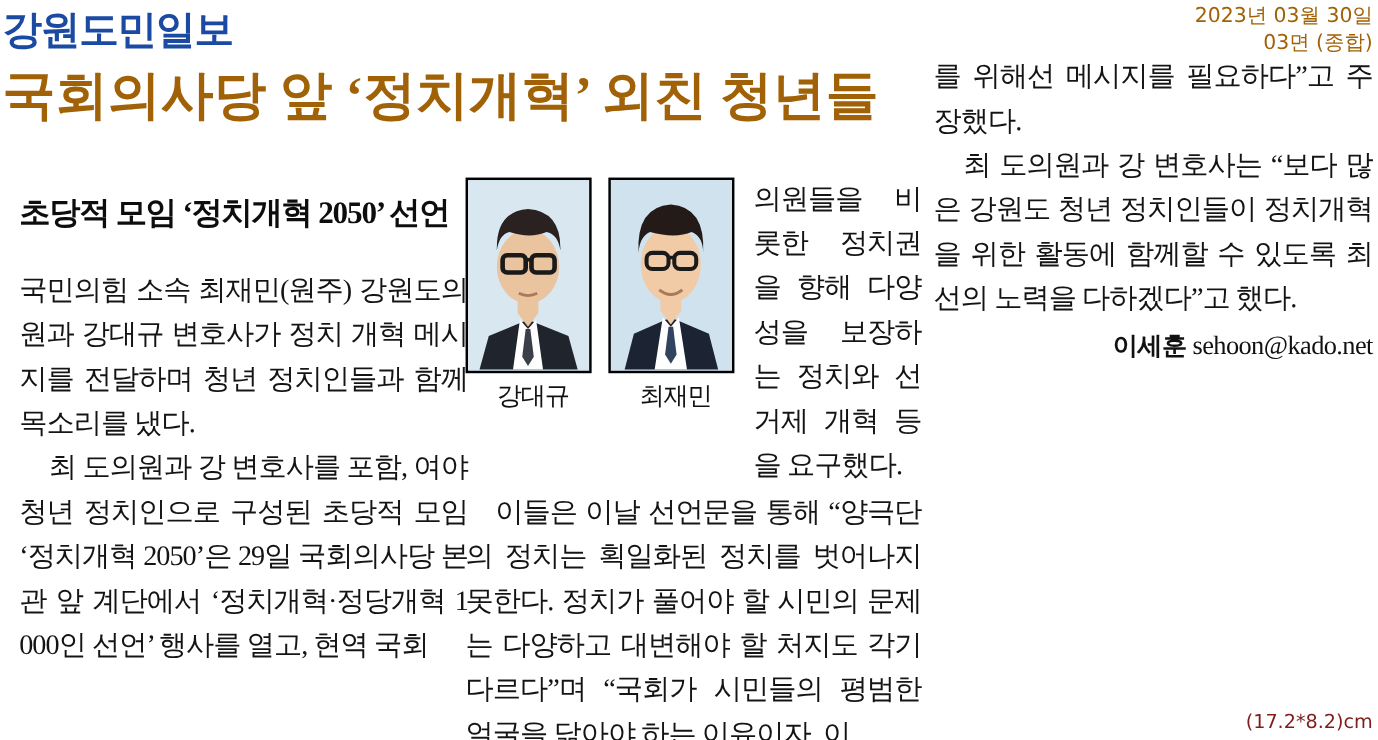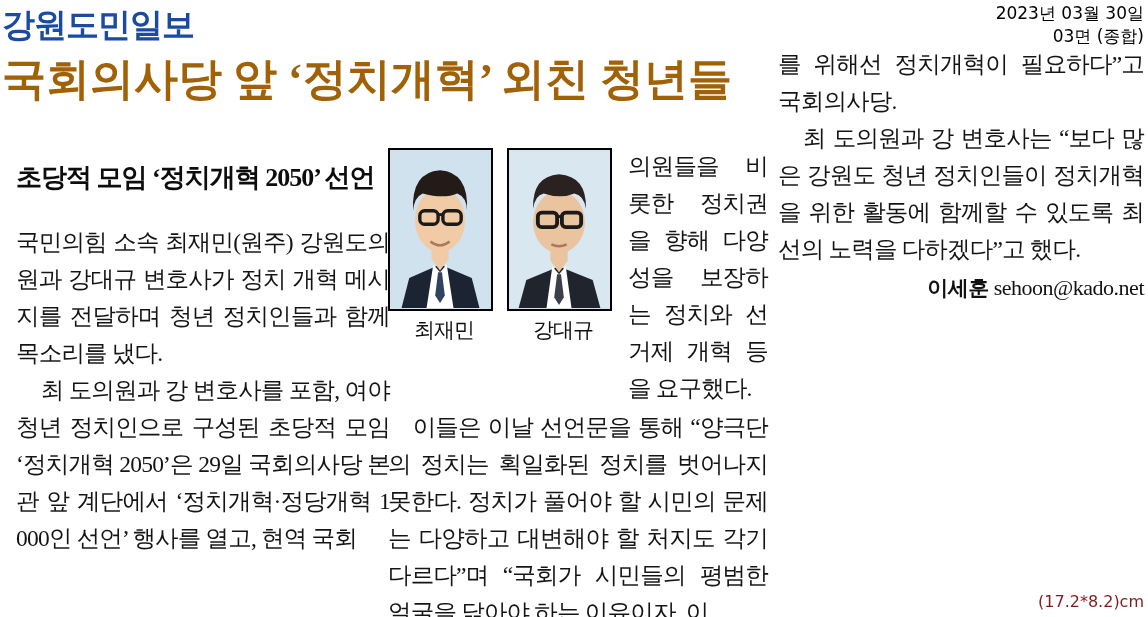--- a/index.html
+++ b/index.html
@@ -14,21 +14,21 @@
   .masthead {
     position:absolute; left:2px; top:3px;
     font-family:"Liberation Sans","DejaVu Sans",sans-serif;
     font-weight:bold; font-size:33px; letter-spacing:-1px;
     color:#1b4aa2;
   }
   
   .dateline {
     position:absolute; right:4px; top:2px; text-align:right;
     font-family:"DejaVu Sans","Liberation Sans",sans-serif;
-    font-size:17px; line-height:23px; color:#000000;
+    font-size:17px; line-height:23px; color:#a16207;
   }
   
   .headline {
     position:absolute; left:2px; top:50px; width:760px;
     font-weight:bold; font-size:44px; letter-spacing:0px;
     white-space:nowrap; color:#a16207;
   }
   
   .col { position:absolute; top:148px; }
   .col1 { left:2px;  width:374px;margin-left:14px; }
@@ -103,66 +103,66 @@
       <p class="indent">최 도의원과 강 변호사를 포함, 여야 청년 정치인으로 구성된 초당적 모임 ‘정치개혁 2050’은 29일 국회의사당 본관 앞 계단에서 ‘정치개혁·정당개혁 1000인 선언’ 행사를 열고, 현역 국회</p>
     </div>
   </div>
 
   <div class="col col2">
     <div class="photo-row">
       <div class="figures">
         <figure>
           <div class="photo-frame">
             <svg viewBox="0 0 105 163">
+              <rect x="0" y="0" width="105" height="163" fill="#d8e7f0"></rect>
+              <path d="M52 120 L18 134 L10 163 L95 163 L87 134 Z" fill="#20242c"></path>
+              <path d="M43 114 L52 126 L61 114 L61 102 L43 102 Z" fill="#eac49f"></path>
+              <path d="M45 120 L52 128 L59 120 L65 163 L39 163 Z" fill="#ffffff"></path>
+              <path d="M50 128 L54 128 L57 152 L52 160 L47 152 Z" fill="#3c3f4a"></path>
+              <ellipse cx="52" cy="74" rx="27" ry="32" fill="#eac49f"></ellipse>
+              <path d="M25 60 Q24 26 52 24 Q81 26 80 60 Q78 46 68 44 Q54 50 36 44 Q27 46 25 60 Z" fill="#2a2220"></path>
+              <rect x="30" y="64" width="20" height="15" rx="4" fill="none" stroke="#1a1a1a" stroke-width="4"></rect>
+              <rect x="55" y="64" width="20" height="15" rx="4" fill="none" stroke="#1a1a1a" stroke-width="4"></rect>
+              <line x1="50" y1="68" x2="55" y2="68" stroke="#1a1a1a" stroke-width="3"></line>
+              <path d="M44 97 Q52 101 60 97" fill="none" stroke="#a9795a" stroke-width="2.5"></path>
+            </svg>
+          </div>
+          <figcaption>강대규</figcaption>
+        </figure>
+        <figure>
+          <div class="photo-frame">
+            <svg viewBox="0 0 105 163">
               <rect x="0" y="0" width="105" height="163" fill="#cfe2ee"></rect>
               <path d="M52 118 L20 132 L12 163 L93 163 L85 132 Z" fill="#1c2434"></path>
               <path d="M43 112 L52 124 L61 112 L61 100 L43 100 Z" fill="#f0cba6"></path>
               <path d="M45 118 L52 126 L59 118 L66 163 L38 163 Z" fill="#ffffff"></path>
               <path d="M50 126 L54 126 L57 150 L52 158 L47 150 Z" fill="#31435f"></path>
               <ellipse cx="52" cy="72" rx="26" ry="33" fill="#f0cba6"></ellipse>
               <path d="M24 62 Q22 22 52 20 Q82 22 80 62 Q80 48 70 44 Q56 50 34 44 Q25 48 24 62 Z" fill="#241a18"></path>
               <rect x="31" y="62" width="19" height="14" rx="5" fill="none" stroke="#1a1a1a" stroke-width="3.5"></rect>
               <rect x="55" y="62" width="19" height="14" rx="5" fill="none" stroke="#1a1a1a" stroke-width="3.5"></rect>
               <line x1="50" y1="66" x2="55" y2="66" stroke="#1a1a1a" stroke-width="3"></line>
               <path d="M42 94 Q52 102 62 94" fill="none" stroke="#a9795a" stroke-width="2.5"></path>
             </svg>
           </div>
           <figcaption>최재민</figcaption>
         </figure>
-        <figure>
-          <div class="photo-frame">
-            <svg viewBox="0 0 105 163">
-              <rect x="0" y="0" width="105" height="163" fill="#d8e7f0"></rect>
-              <path d="M52 120 L18 134 L10 163 L95 163 L87 134 Z" fill="#20242c"></path>
-              <path d="M43 114 L52 126 L61 114 L61 102 L43 102 Z" fill="#eac49f"></path>
-              <path d="M45 120 L52 128 L59 120 L65 163 L39 163 Z" fill="#ffffff"></path>
-              <path d="M50 128 L54 128 L57 152 L52 160 L47 152 Z" fill="#3c3f4a"></path>
-              <ellipse cx="52" cy="74" rx="27" ry="32" fill="#eac49f"></ellipse>
-              <path d="M25 60 Q24 26 52 24 Q81 26 80 60 Q78 46 68 44 Q54 50 36 44 Q27 46 25 60 Z" fill="#2a2220"></path>
-              <rect x="30" y="64" width="20" height="15" rx="4" fill="none" stroke="#1a1a1a" stroke-width="4"></rect>
-              <rect x="55" y="64" width="20" height="15" rx="4" fill="none" stroke="#1a1a1a" stroke-width="4"></rect>
-              <line x1="50" y1="68" x2="55" y2="68" stroke="#1a1a1a" stroke-width="3"></line>
-              <path d="M44 97 Q52 101 60 97" fill="none" stroke="#a9795a" stroke-width="2.5"></path>
-            </svg>
-          </div>
-          <figcaption>강대규</figcaption>
-        </figure>
       </div>
       <div class="side-text">
         <div class="bodytext">의원들을 비롯한 정치권을 향해 다양성을 보장하는 정치와 선거제 개혁 등을 요구했다.</div>
       </div>
     </div>
     <div class="bodytext col2-bottom">
       <p class="indent">이들은 이날 선언문을 통해 “양극단의 정치는 획일화된 정치를 벗어나지 못한다. 정치가 풀어야 할 시민의 문제는 다양하고 대변해야 할 처지도 각기 다르다”며 “국회가 시민들의 평범한 얼굴을 닮아야 하는 이유이자, 이</p>
     </div>
   </div>
 
   <div class="col col3">
     <div class="bodytext">
-      <p>를 위해선 정치개혁이 필요하다”고 국회의사당.</p>
+      <p>를 위해선 메시지를 필요하다”고 주장했다.</p>
       <p class="indent">최 도의원과 강 변호사는 “보다 많은 강원도 청년 정치인들이 정치개혁을 위한 활동에 함께할 수 있도록 최선의 노력을 다하겠다”고 했다.</p>
     </div>
     <div class="byline">
       <span class="name">이세훈</span>
       <span class="email">sehoon@kado.net</span>
     </div>
   </div>
 
   <div class="size-note">(17.2*8.2)cm</div>
 

